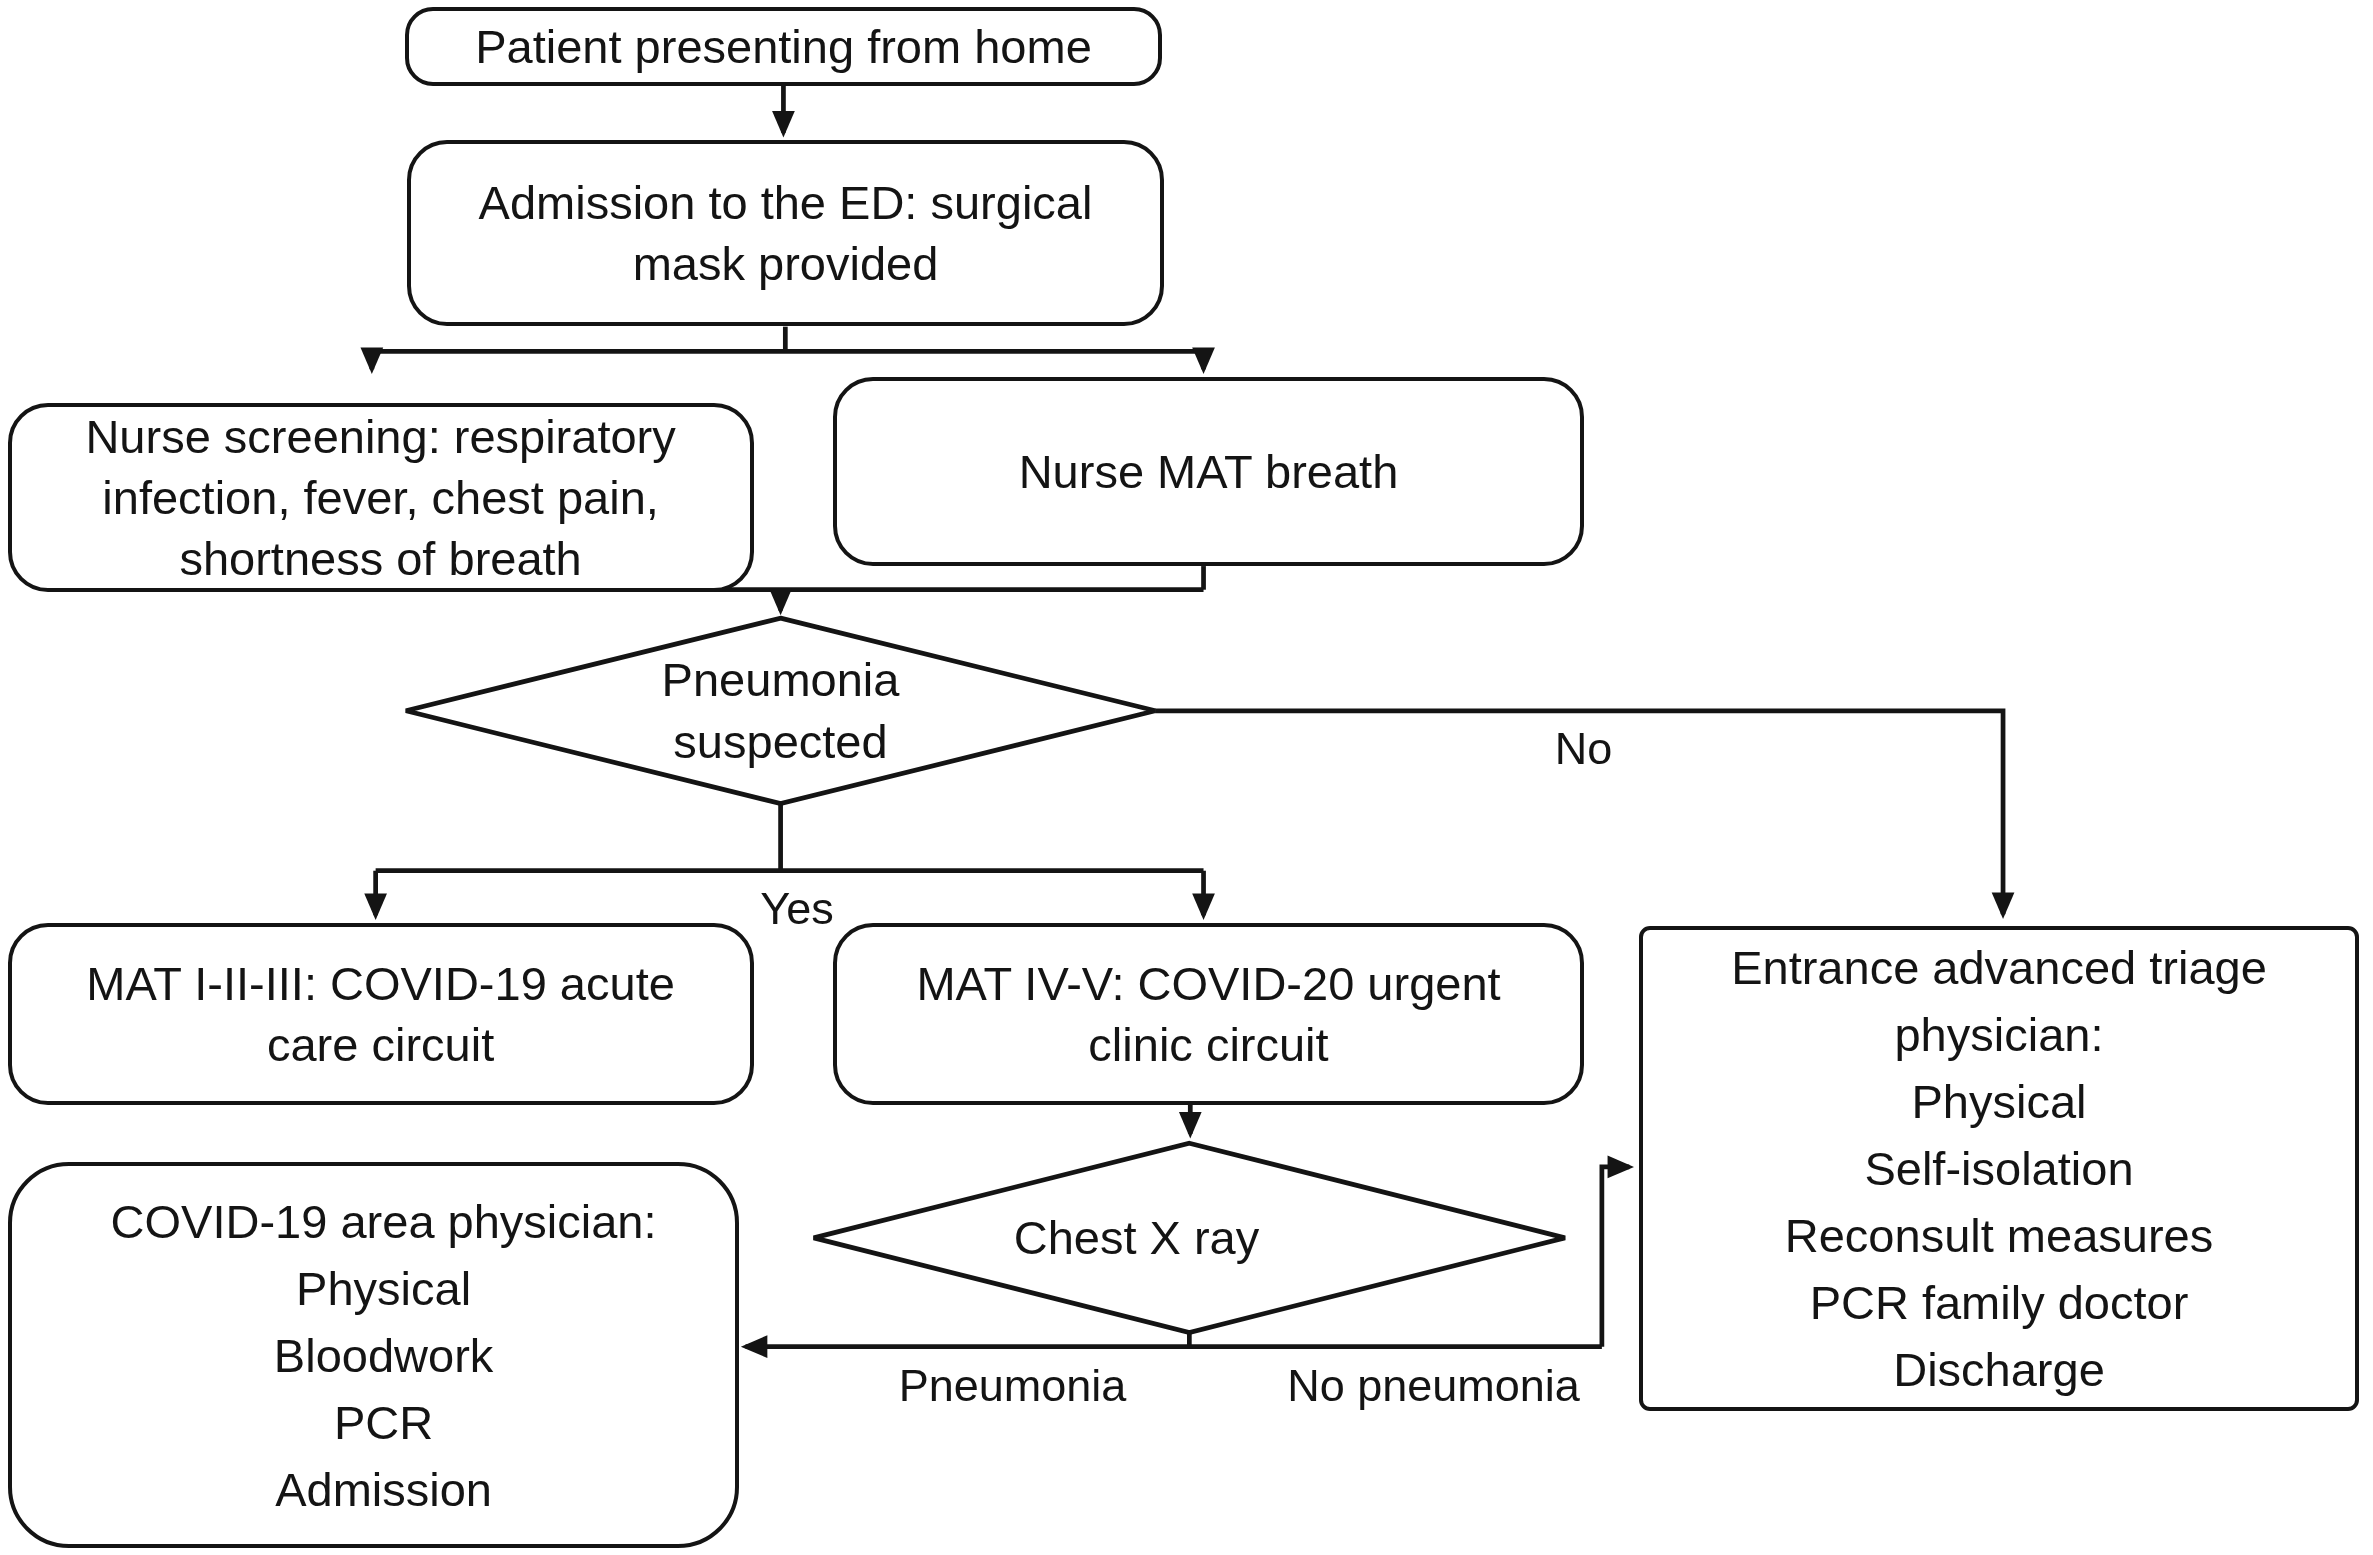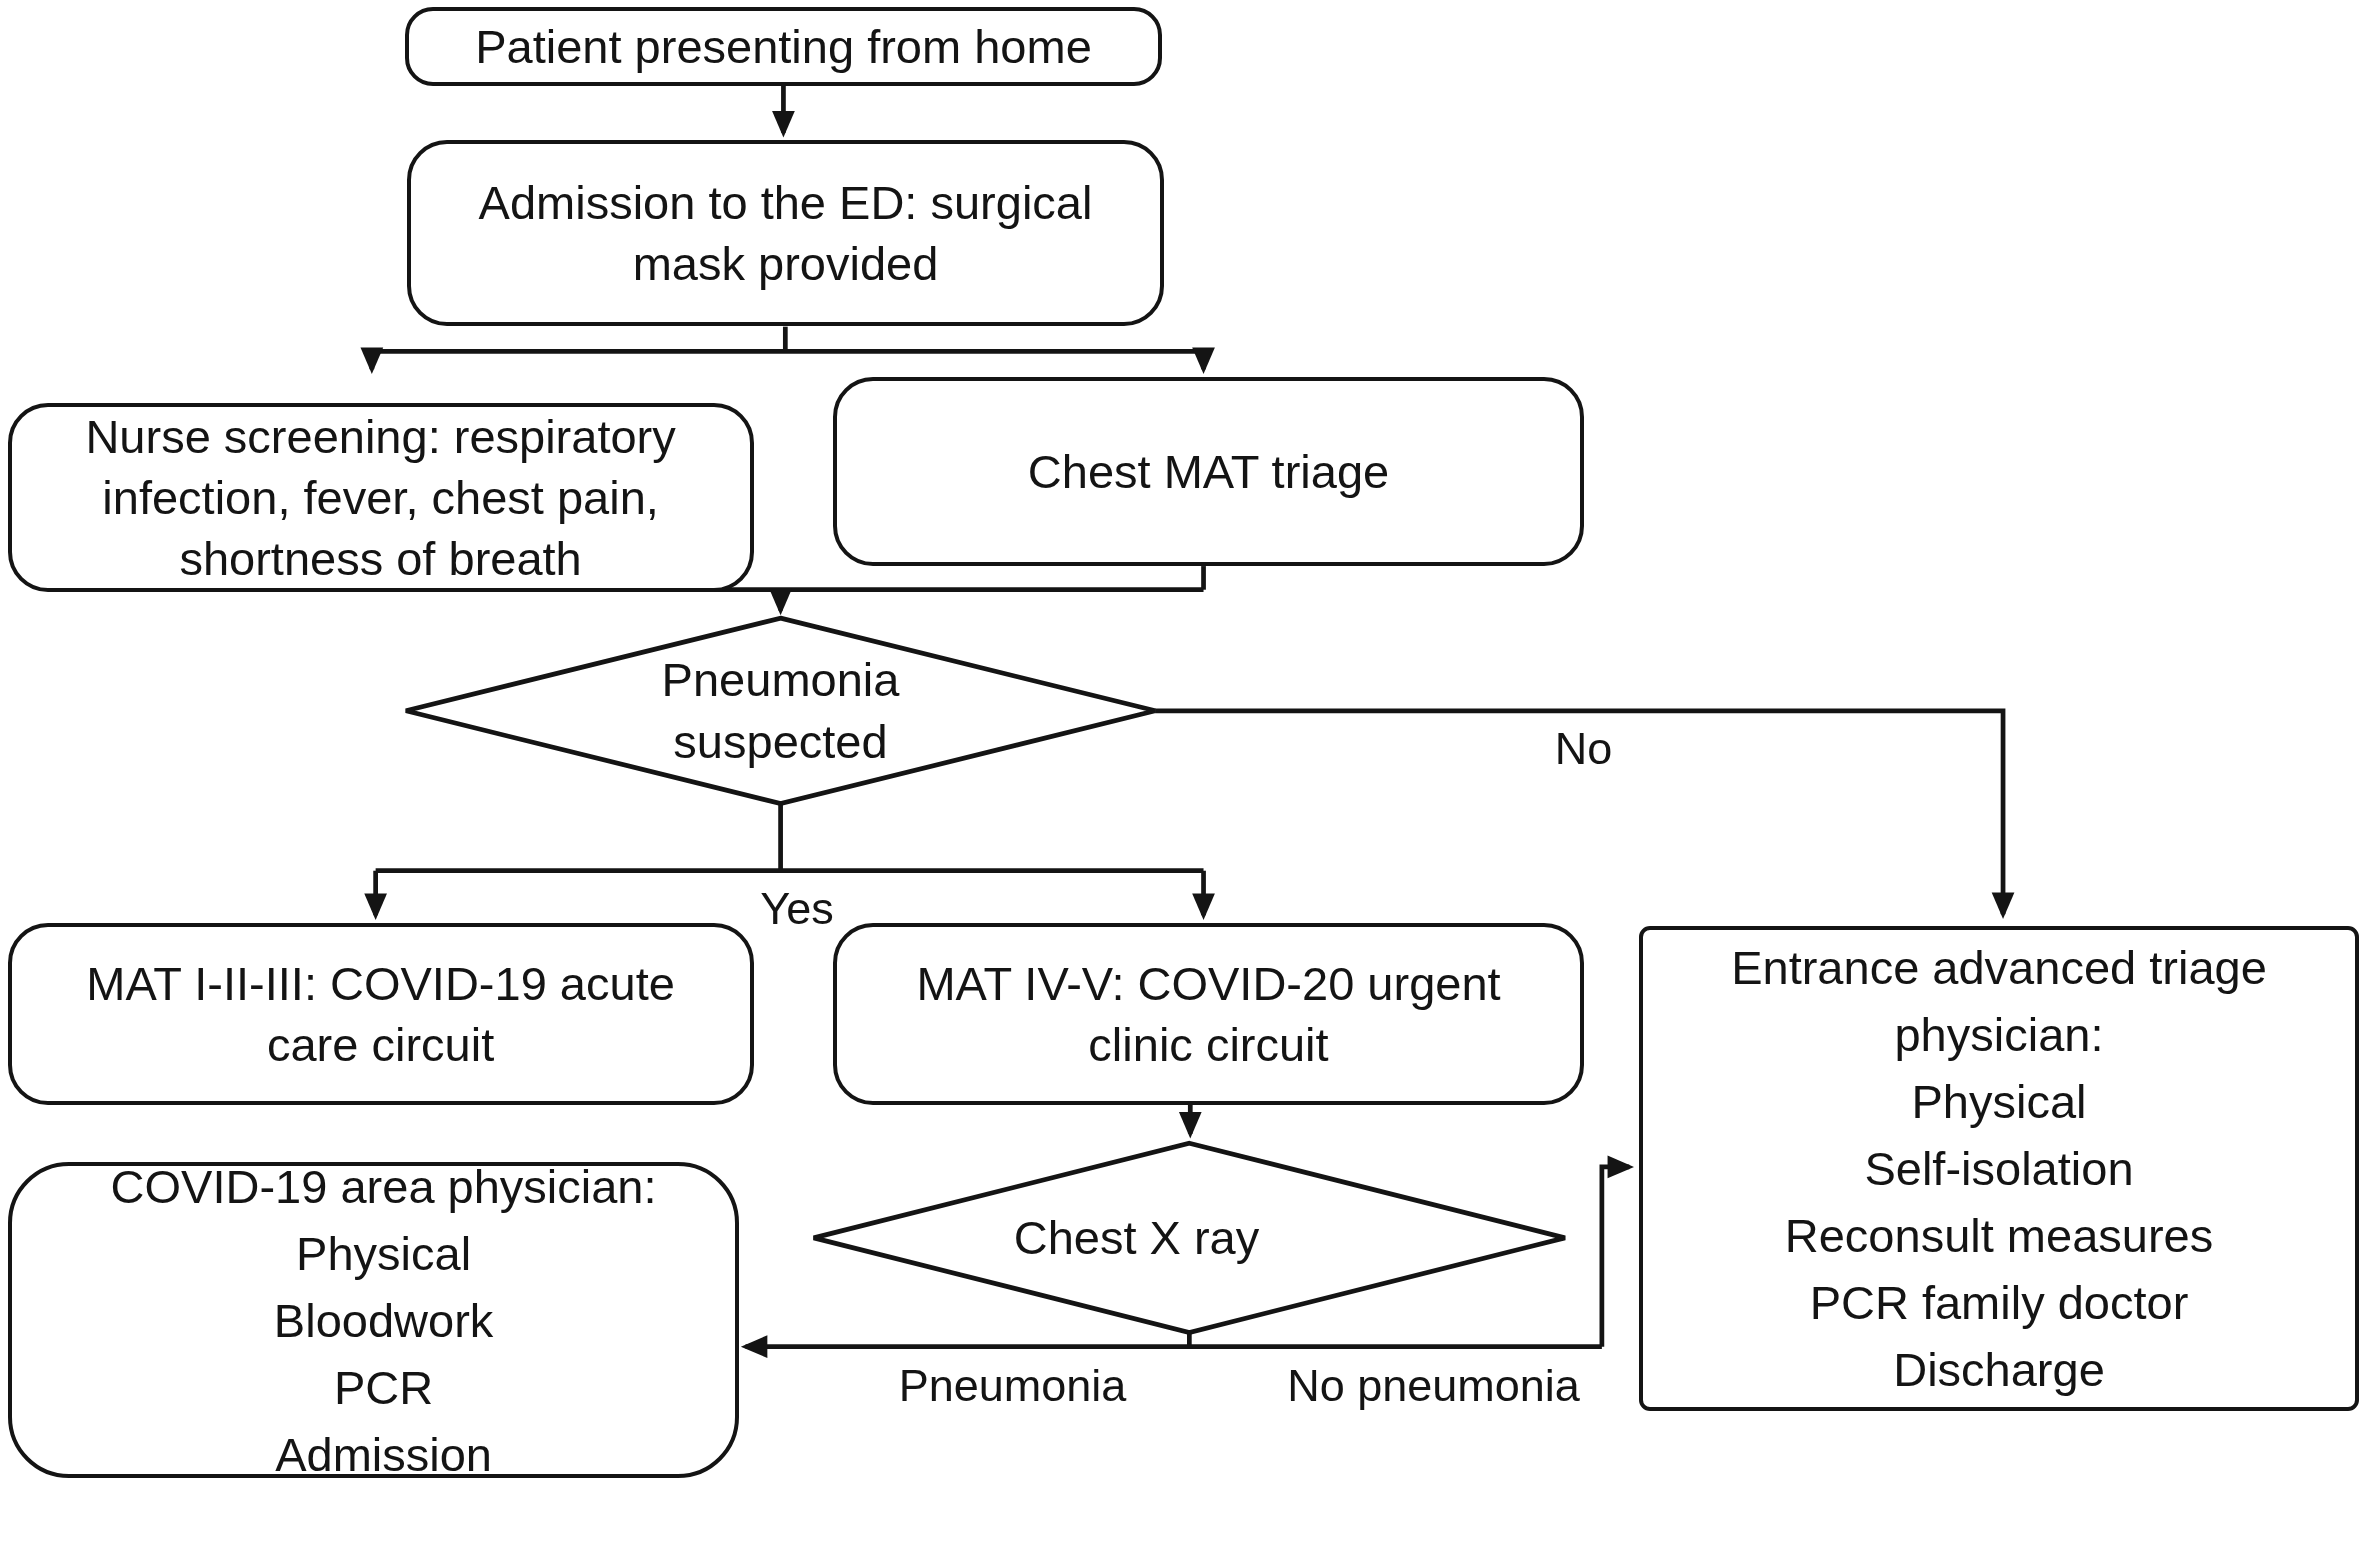--- a/index.html
+++ b/index.html
@@ -57,21 +57,21 @@
     color:var(--text);
     white-space:nowrap;
   }
   
   #n-patient   {left:405px; top:6.6px;    width:757px; height:79px;  border-radius:28px;}
   #n-admission {left:407px; top:140px;  width:757px; height:186px; border-radius:40px;}
   #n-screening {left:7.6px;   top:377px;  width:746px; height:189px; border-radius:40px;margin-top:26px;}
   #n-mat-triage{left:833px; top:377px;  width:751px; height:189px; border-radius:40px;}
   #n-mat123    {left:7.6px;   top:923px;  width:746px; height:182px; border-radius:40px;}
   #n-mat45     {left:833px; top:923px;  width:751px; height:182px; border-radius:40px;}
-  #n-covid-area{left:7.6px;   top:1162px; width:731px; height:316px; border-radius:61px;padding-left:21px;}
+  #n-covid-area{left:7.6px;   top:1162px; width:731px; height:386px; border-radius:61px;padding-left:21px;}
   #n-entrance  {left:1639px;top:926px;  width:720px; height:485px; border-radius:11px;}
   
   #t-pneumonia-suspected{left:591px;  top:648px;  width:379px; height:125px;}
   #t-chest-xray         {left:900px; top:1207px; width:473px; height:62px;}
   
   #l-no          {left:1489px; top:722px;  width:189px;}
   #l-yes         {left:740px;  top:882px;  width:114px;}
   #l-pneumonia   {left:823px;  top:1359px; width:379px;}
   #l-no-pneumonia{left:1197px; top:1359px; width:473px;}
 </style>
@@ -135,21 +135,21 @@
 
   <div class="node" id="n-admission">Admission to the ED: surgical
 mask provided</div>
 
   <div class="node" id="n-patient">Patient presenting from home</div>
 
   <div class="node" id="n-screening">Nurse screening: respiratory
 infection, fever, chest pain,
 shortness of breath</div>
 
-  <div class="node" id="n-mat-triage">Chest MAT triage</div>
+  <div class="node" id="n-mat-triage">Nurse MAT breath</div>
 
   <div class="node" id="n-mat123">MAT I-II-III: COVID-19 acute
 care circuit</div>
 
   <div class="node" id="n-mat45">MAT IV-V: COVID-20 urgent
 clinic circuit</div>
 
   <div class="node tall" id="n-covid-area">COVID-19 area physician:
 Physical
 Bloodwork

